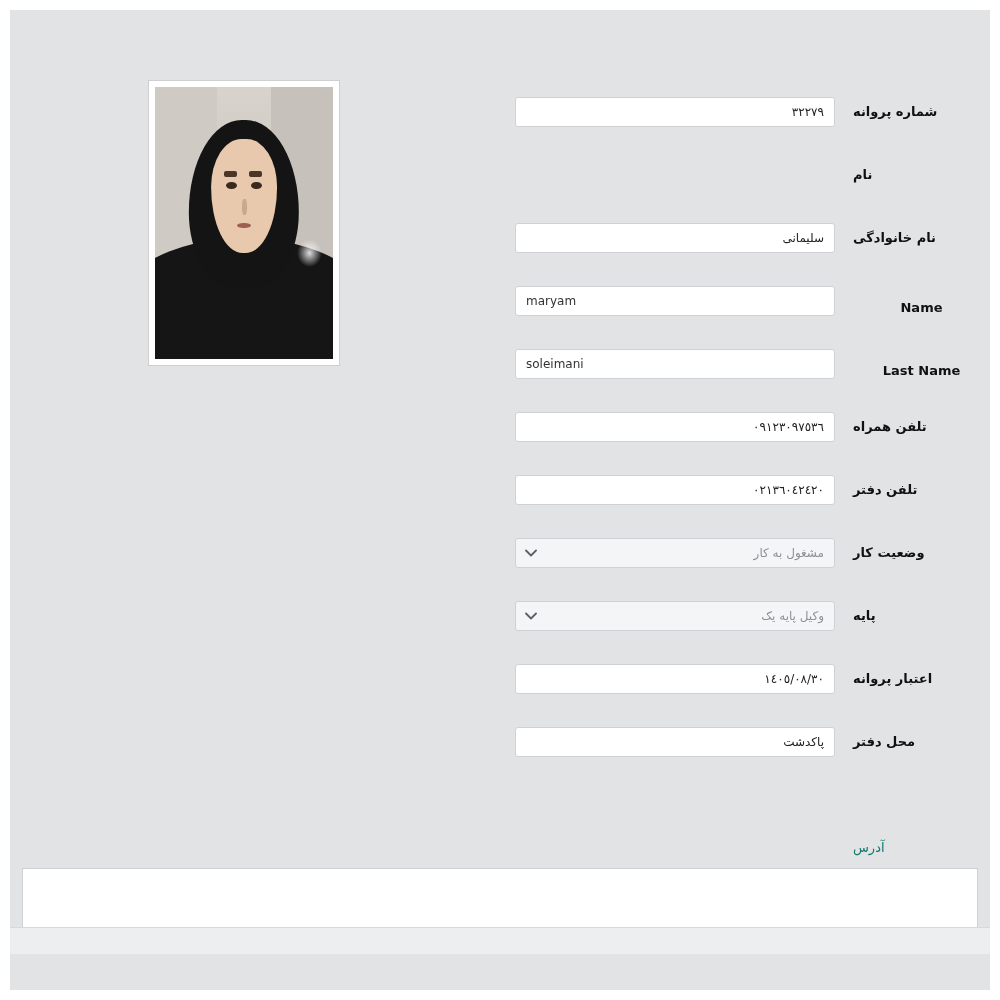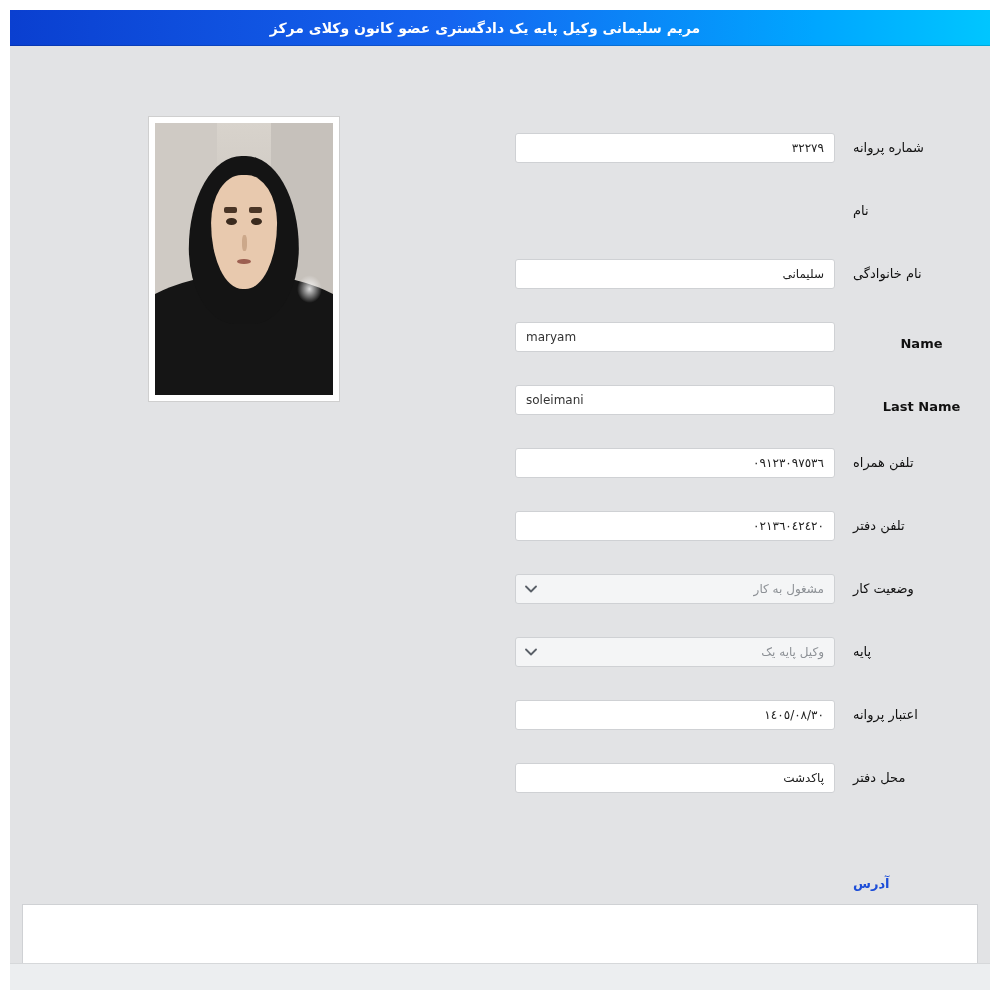--- a/index.html
+++ b/index.html
@@ -135,21 +135,21 @@
     display: flex;
     align-items: center;
     height: 63px;
   }
   .label {
     width: 155px;
     padding-left: 18px;
     box-sizing: border-box;
     text-align: left;
     font-size: 13px;
-    font-weight: normal;
+    font-weight: bold;
     color: #111111;
     direction: rtl;
   }
   .label.ltr {
     direction: ltr;
     text-align: center;
     font-weight: bold;
     margin-top: 13px;
   }
   .field {
@@ -194,22 +194,22 @@
   .field.select .chev svg { display:block; }
   .addr-label {
     position: absolute;
     right: 0;
     top: 830px;
     width: 155px;
     padding-left: 18px;
     box-sizing: border-box;
     text-align: left;
     font-size: 13px;
-    font-weight: bold;
-    color: #1d4ed8;
+    font-weight: normal;
+    color: #0f766e;
   }
   .addr-box {
     position: absolute;
     left: 12px;
     right: 12px;
     top: 858px;
     height: 82px;
     background: #ffffff;
     border: 1px solid #cfd1d4;
     box-sizing: border-box;
@@ -237,23 +237,20 @@
     background: #eceef0;
     border-top: 1px solid #d6d8da;
   }
 </style>
 </head>
 <body>
 
 <div class="page">
   <div class="frame">
 
-    <div class="titlebar">
-      <span class="title-text">مریم سلیمانی وکیل پایه یک دادگستری عضو کانون وکلای مرکز</span>
-    </div>
 
     <div class="content">
 
       <div class="photo-wrap">
         <div class="photo">
           <div class="bg-l"></div>
           <div class="bg-r"></div>
           <div class="shoulders"></div>
           <div class="hijab"></div>
           <div class="face"></div>

